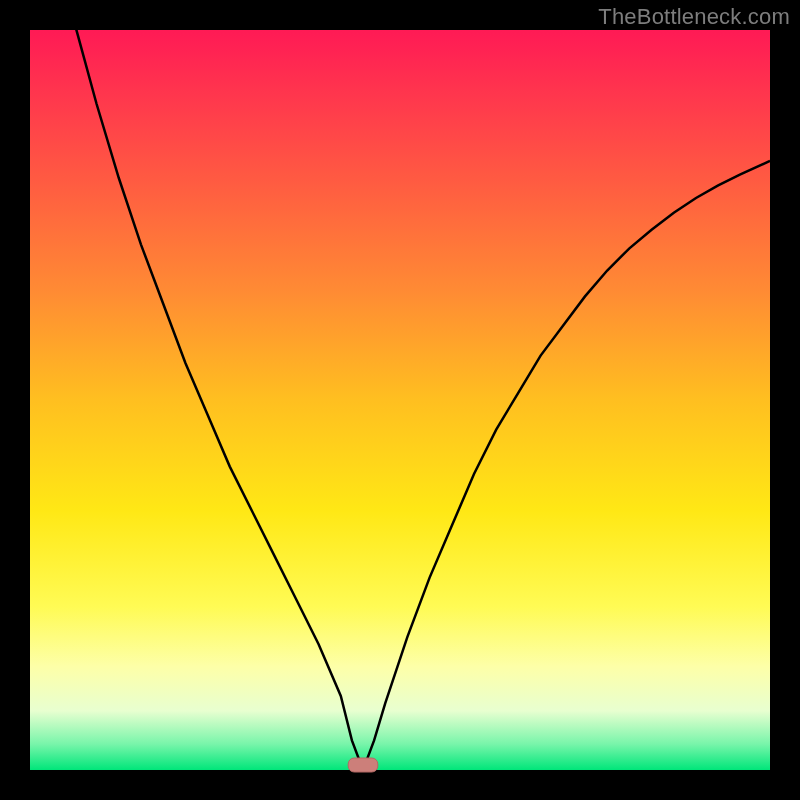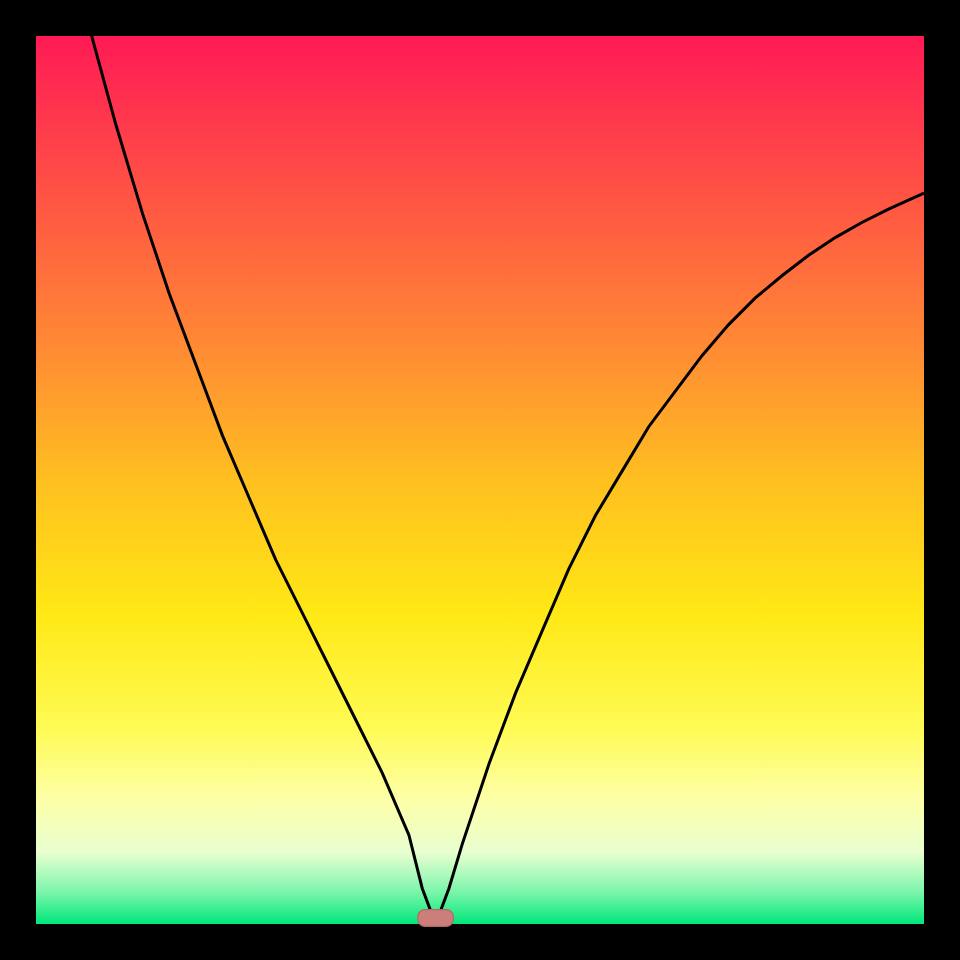--- a/index.html
+++ b/index.html
@@ -32,20 +32,21 @@
   svg {
     position: absolute;
     top: 0;
     left: 0;
   }
 </style>
 </head>
 <body>
 
 <div class="frame">
+  <div class="watermark">TheBottleneck.com</div>
   <svg id="plot" width="800" height="800" viewBox="0 0 800 800">
     <defs>
       <linearGradient id="bg-grad" x1="0" y1="0" x2="0" y2="1">
           <stop offset="0%" stop-color="#ff1a55"></stop>
           <stop offset="10%" stop-color="#ff3a4c"></stop>
           <stop offset="22%" stop-color="#ff6040"></stop>
           <stop offset="35%" stop-color="#ff8a34"></stop>
           <stop offset="50%" stop-color="#ffbf20"></stop>
           <stop offset="65%" stop-color="#ffe815"></stop>
           <stop offset="78%" stop-color="#fffb55"></stop>

